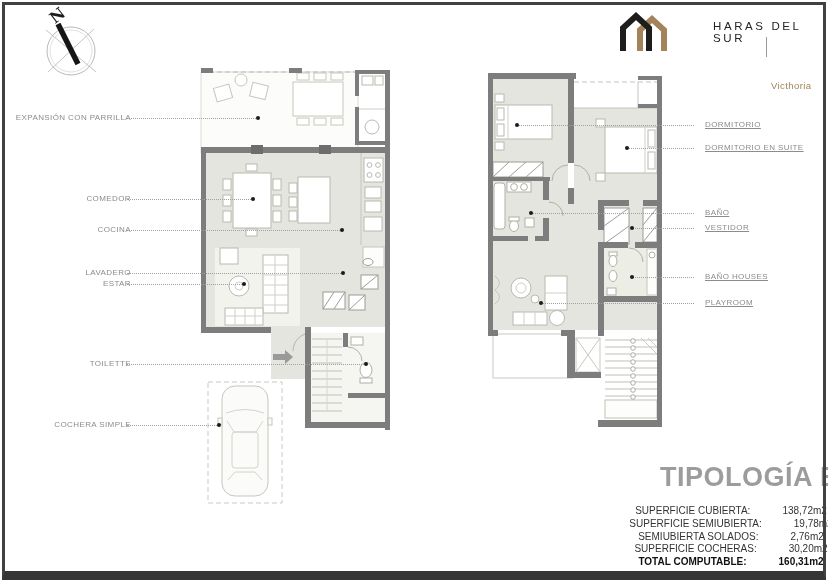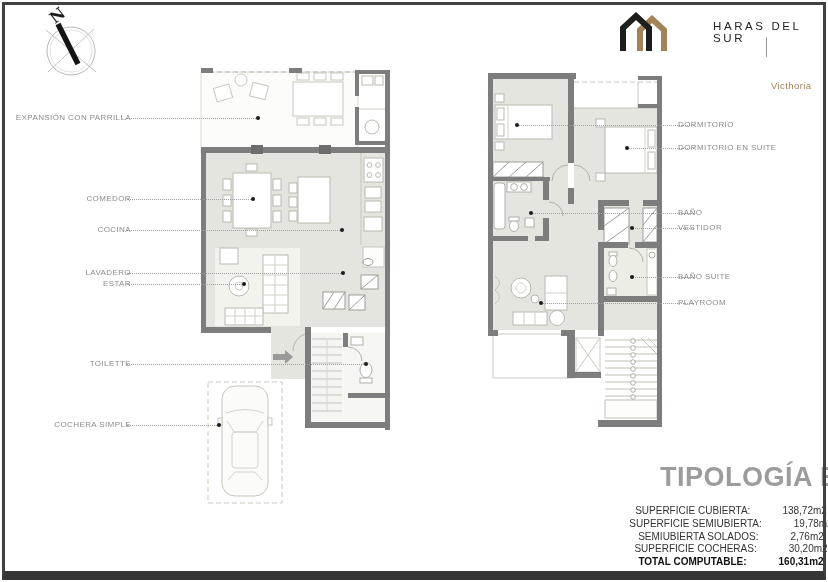--- a/index.html
+++ b/index.html
@@ -3,21 +3,21 @@
 <meta charset="utf-8">
 <style>
   html,body{margin:0;padding:0;background:#fff;}
   #page{position:relative;width:828px;height:582px;background:#ffffff;overflow:hidden;
         font-family:"Liberation Sans",sans-serif;}
   .frame{position:absolute;left:2px;top:2px;right:2px;bottom:2px;
          border:3px solid #414141;border-bottom:9px solid #353535;pointer-events:none;z-index:10;}
   
   .lbl{position:absolute;font-size:8px;letter-spacing:.4px;color:#8c8c8c;white-space:nowrap;z-index:4;padding-left:8px;}
   .lbl.l{left:0;width:123px;text-align:right;}
-  .lbl.r{left:670px;text-align:left;}
+  .lbl.r{left:697px;text-align:left;text-decoration:underline;}
   .leader{position:absolute;height:0;border-top:1px dotted #a0a0a0;z-index:3;}
   .dot{position:absolute;width:4px;height:4px;border-radius:50%;background:#1a1a1a;z-index:4;}
   
   #compassN{position:absolute;left:50px;top:6px;font-family:"DejaVu Serif",serif;font-weight:bold;
             font-size:16px;color:#1b1b1b;transform:rotate(-38deg);z-index:4;}
   
   .brand-line1{position:absolute;left:677px;top:20px;font-size:11.5px;letter-spacing:2.6px;color:#242424;font-weight:500;padding-left:36px;}
   .brand-line2{position:absolute;left:676px;top:29px;font-size:23px;letter-spacing:1.6px;color:#242424;}
   .brand-div{position:absolute;left:766px;top:37px;width:1px;height:20px;background:#9a9a9a;}
   .brand-ed{position:absolute;left:771px;top:40px;font-size:9.5px;letter-spacing:.4px;color:#a3835a;margin-top:40px;}
@@ -381,21 +381,21 @@
   <div class="dot" style="left:625px;top:146px"></div>
 
   <div class="lbl r" style="top:208px">BAÑO</div>
   <div class="leader" style="left:531px;top:213px;width:163px"></div>
   <div class="dot" style="left:529px;top:211px"></div>
 
   <div class="lbl r" style="top:223px">VESTIDOR</div>
   <div class="leader" style="left:632px;top:228px;width:62px"></div>
   <div class="dot" style="left:630px;top:226px"></div>
 
-  <div class="lbl r" style="top:272px">BAÑO SUITE</div>
+  <div class="lbl r" style="top:272px">BAÑO HOUSES</div>
   <div class="leader" style="left:632px;top:277px;width:62px"></div>
   <div class="dot" style="left:630px;top:275px"></div>
 
   <div class="lbl r" style="top:298px">PLAYROOM</div>
   <div class="leader" style="left:541px;top:303px;width:153px"></div>
   <div class="dot" style="left:539px;top:301px"></div>
 
   <div class="typ">
     <div class="typ-title">TIPOLOGÍA B</div>
     <div class="typ-row">

